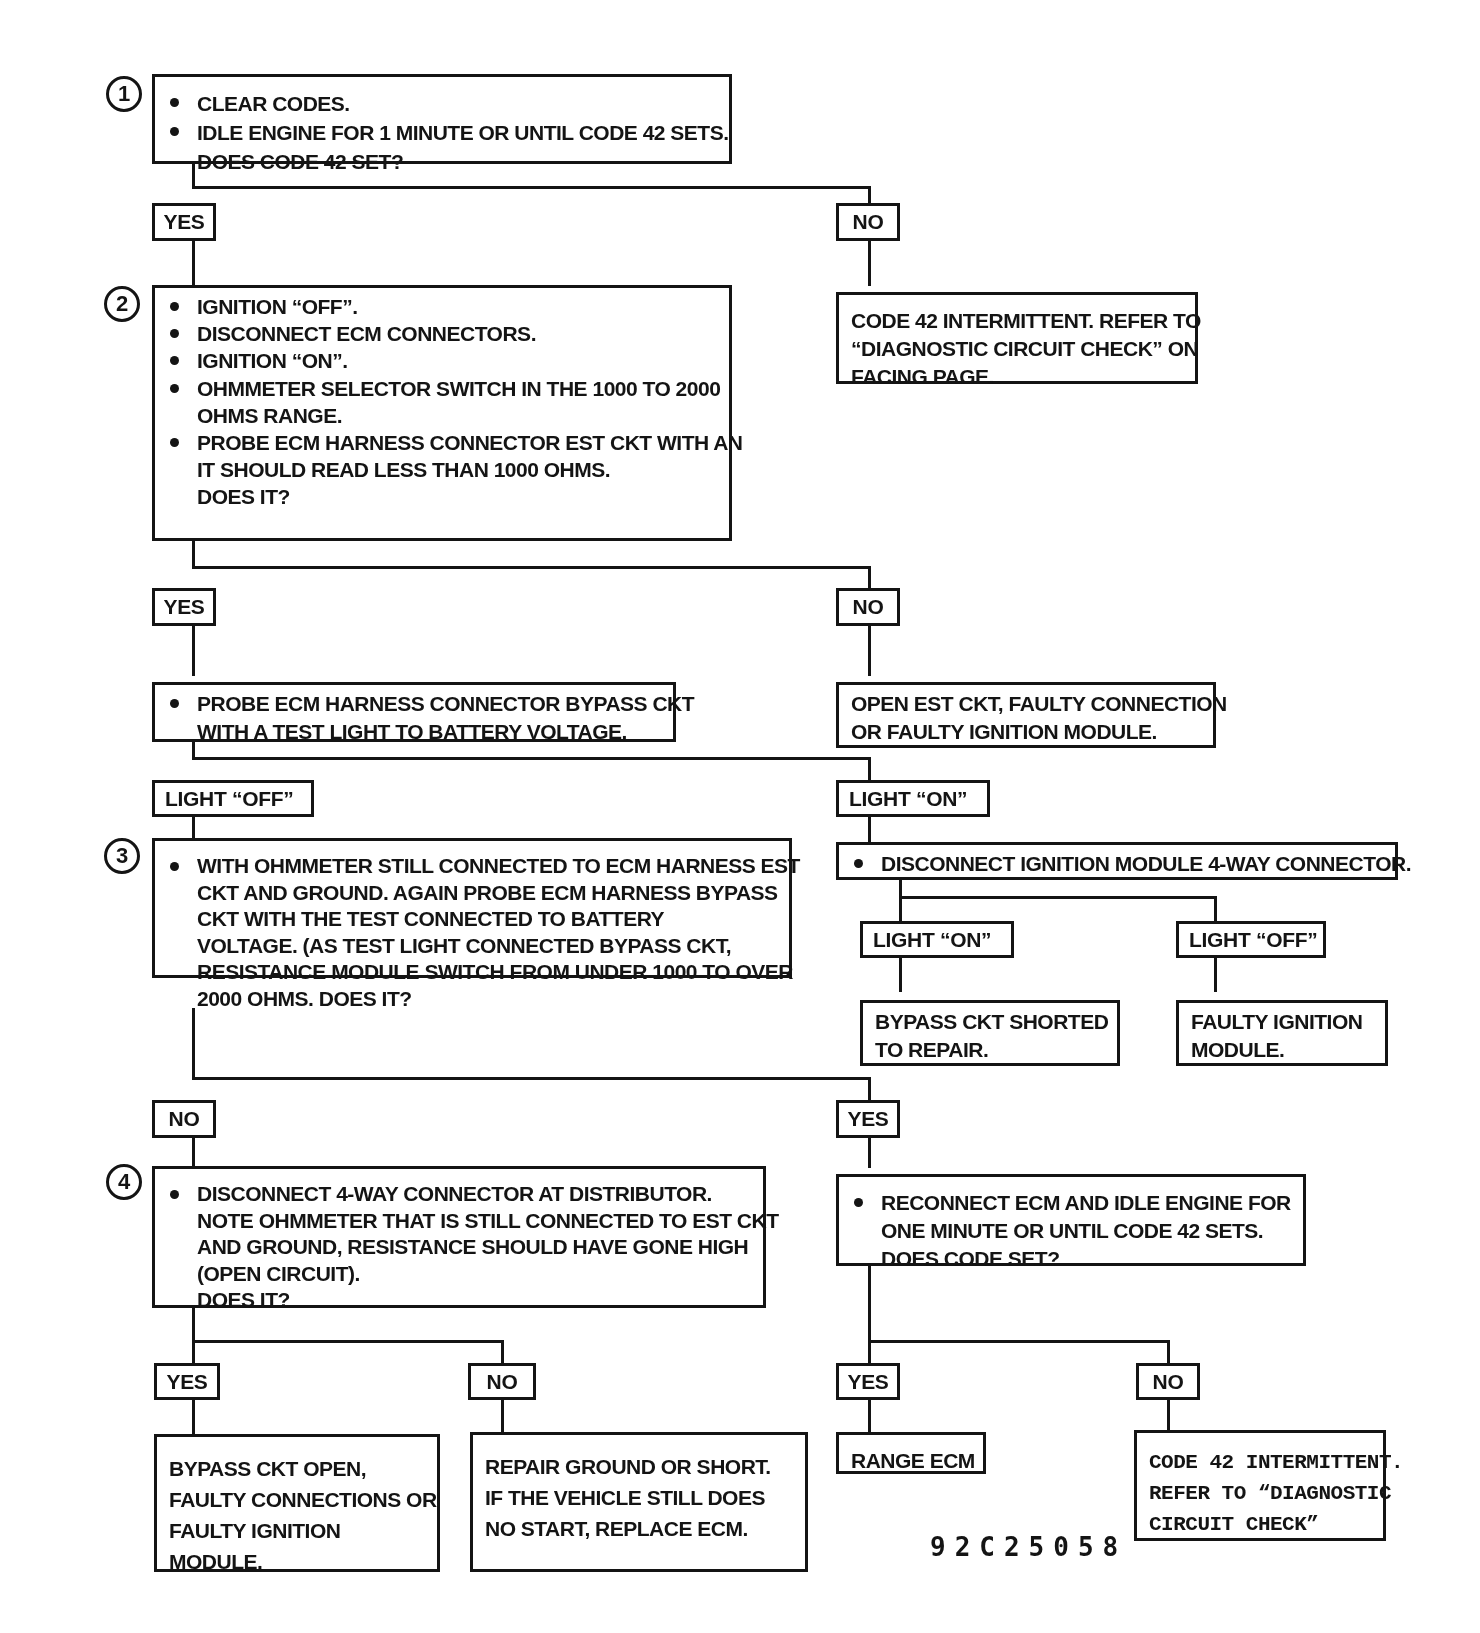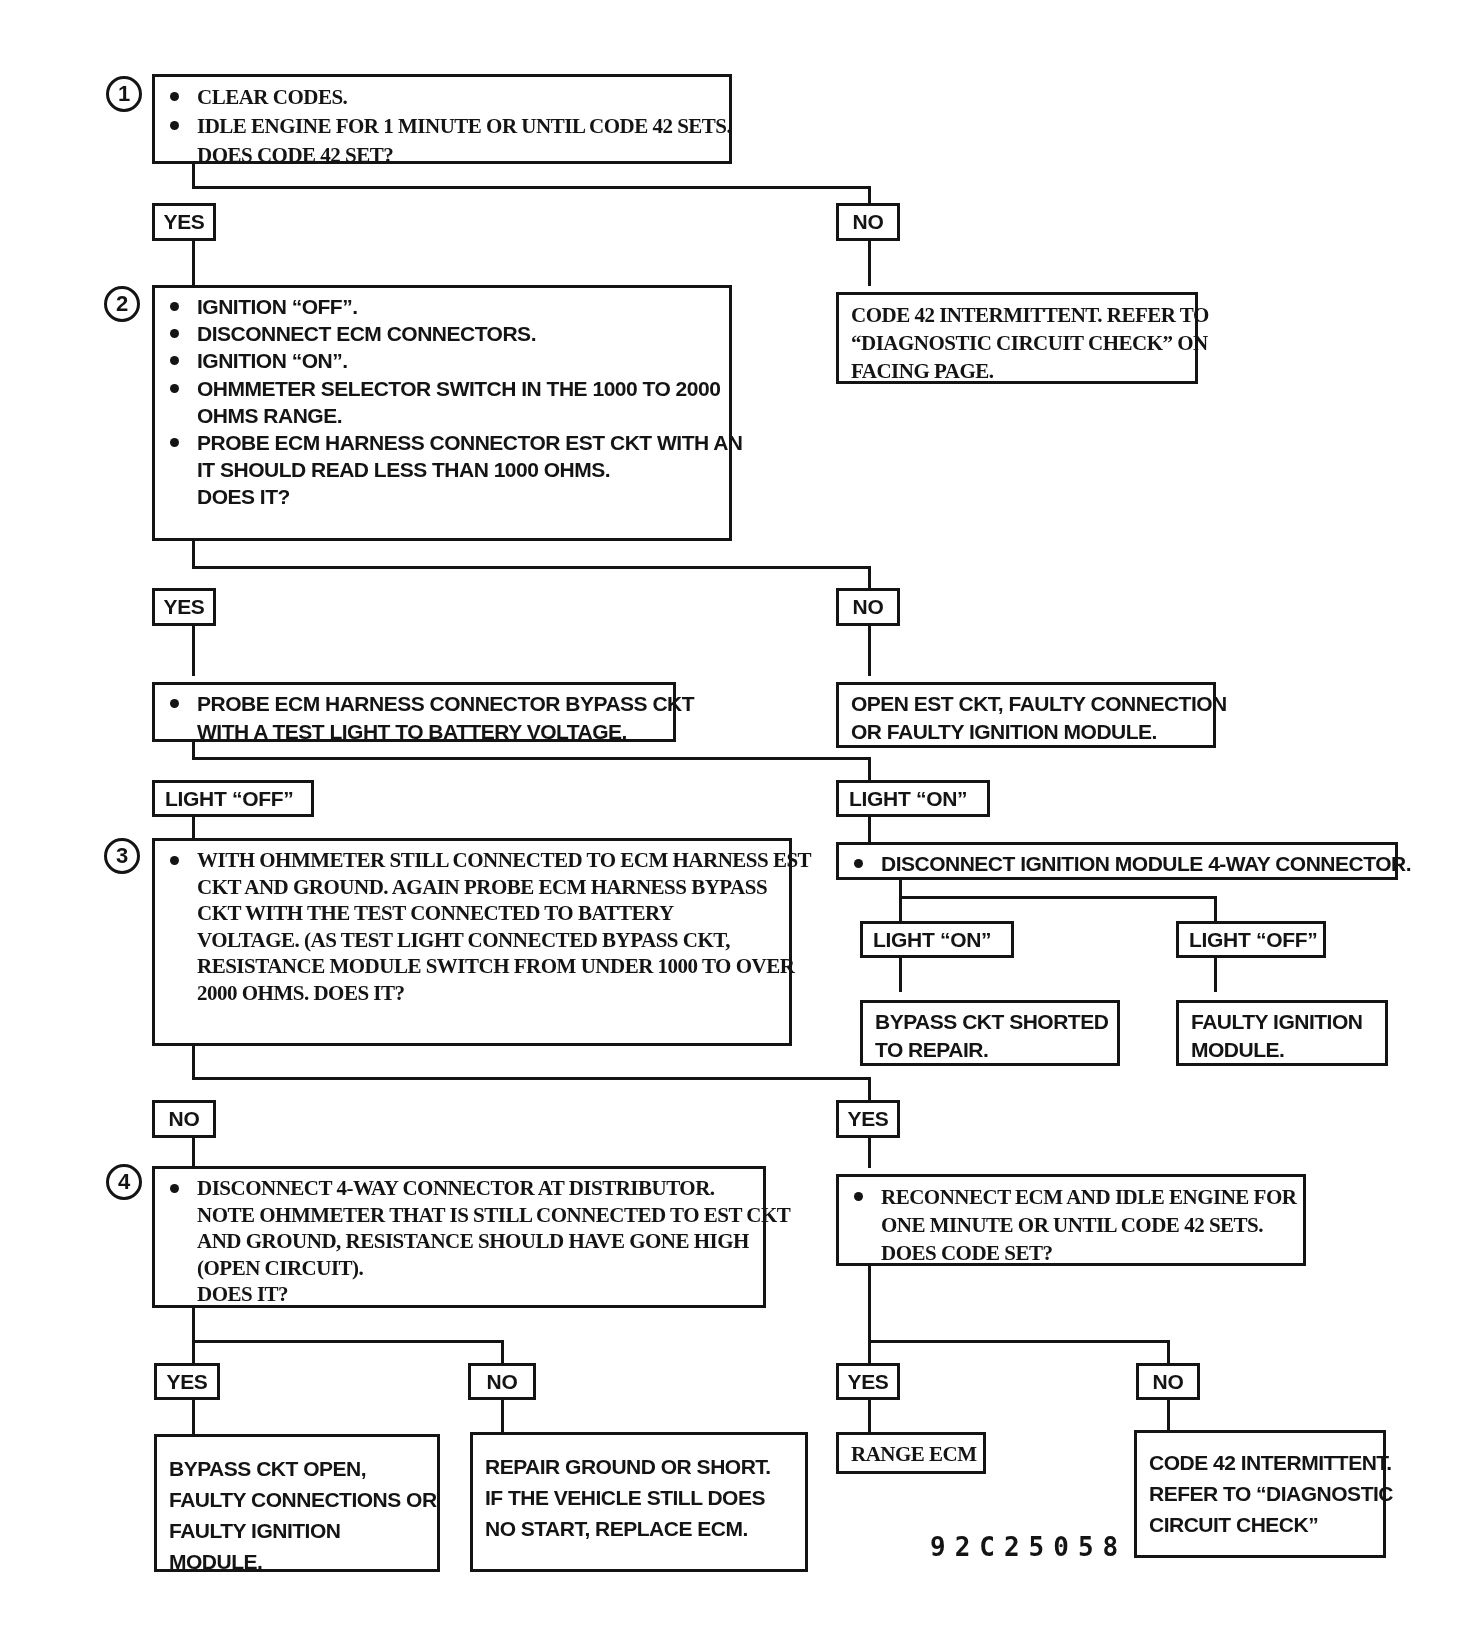--- a/index.html
+++ b/index.html
@@ -21,21 +21,21 @@
     font-size:21px;font-weight:bold;letter-spacing:-0.3px;display:flex;align-items:center;white-space:nowrap;
   }
   .label.c{justify-content:center;}
   .label.l{padding-left:10px;}
   .ln{position:absolute;background:#141414;}
   .stepnum{
     position:absolute;box-sizing:border-box;width:36px;height:36px;border:3px solid #141414;border-radius:50%;
     display:flex;align-items:center;justify-content:center;font-size:22px;font-weight:bold;background:#fff;
   }
   .pt5{padding-top:5px;}
-  .pt6{padding-top:6px;font-family:Liberation Serif, serif;}
+  .pt6{padding-top:12px;}
   .pt8{padding-top:16px;}
   .pt14{padding-top:14px;}
   .lh31{line-height:31px;}
   .lh28{line-height:28px;margin-top:8px;}
   .fig{
     position:absolute;font-family:"DejaVu Sans Mono",monospace;font-size:26px;font-weight:bold;
     letter-spacing:9px;color:#141414;
   }
 </style>
 </head>
@@ -127,21 +127,21 @@
   </div>
 
   <div class="node plain pt5 lh28" style="left:836px;top:674px;width:380px;height:66px;">
     <div class="tl">OPEN EST CKT, FAULTY CONNECTION</div>
     <div class="tl">OR FAULTY IGNITION MODULE.</div>
   </div>
 
   <div class="label l" style="left:152px;top:780px;width:162px;height:37px;">LIGHT “OFF”</div>
   <div class="label l" style="left:836px;top:780px;width:154px;height:37px;">LIGHT “ON”</div>
 
-  <div class="node pt6" style="left:152px;top:838px;width:640px;height:208px;line-height:26.5px;">
+  <div class="node pt6" style="left:152px;top:838px;width:640px;height:140px;line-height:26.5px;">
     <div class="tl b">WITH OHMMETER STILL CONNECTED TO ECM HARNESS EST</div>
     <div class="tl">CKT AND GROUND. AGAIN PROBE ECM HARNESS BYPASS</div>
     <div class="tl">CKT WITH THE TEST CONNECTED TO BATTERY</div>
     <div class="tl">VOLTAGE. (AS TEST LIGHT CONNECTED BYPASS CKT,</div>
     <div class="tl">RESISTANCE MODULE SWITCH FROM UNDER 1000 TO OVER</div>
     <div class="tl">2000 OHMS. DOES IT?</div>
   </div>
 
   <div class="node pt5" style="left:836px;top:842px;width:562px;height:38px;">
     <div class="tl b">DISCONNECT IGNITION MODULE 4-WAY CONNECTOR.</div>
@@ -192,21 +192,21 @@
   <div class="node plain pt8 lh31" style="left:470px;top:1432px;width:338px;height:140px;">
     <div class="tl">REPAIR GROUND OR SHORT.</div>
     <div class="tl">IF THE VEHICLE STILL DOES</div>
     <div class="tl">NO START, REPLACE ECM.</div>
   </div>
 
   <div class="node plain pt6" style="left:836px;top:1432px;width:150px;height:42px;">
     <div class="tl">RANGE ECM</div>
   </div>
 
-  <div class="node plain pt14 lh31" style="left:1134px;top:1430px;width:252px;height:128px;">
+  <div class="node plain pt14 lh31" style="left:1134px;top:1430px;width:252px;height:111px;font-family:Liberation Mono, monospace;">
     <div class="tl">CODE 42 INTERMITTENT.</div>
     <div class="tl">REFER TO “DIAGNOSTIC</div>
     <div class="tl">CIRCUIT CHECK”</div>
   </div>
 
   <div class="fig" style="left:930px;top:1532px;">92C25058</div>
 
 </div>
 
 </body></html>

